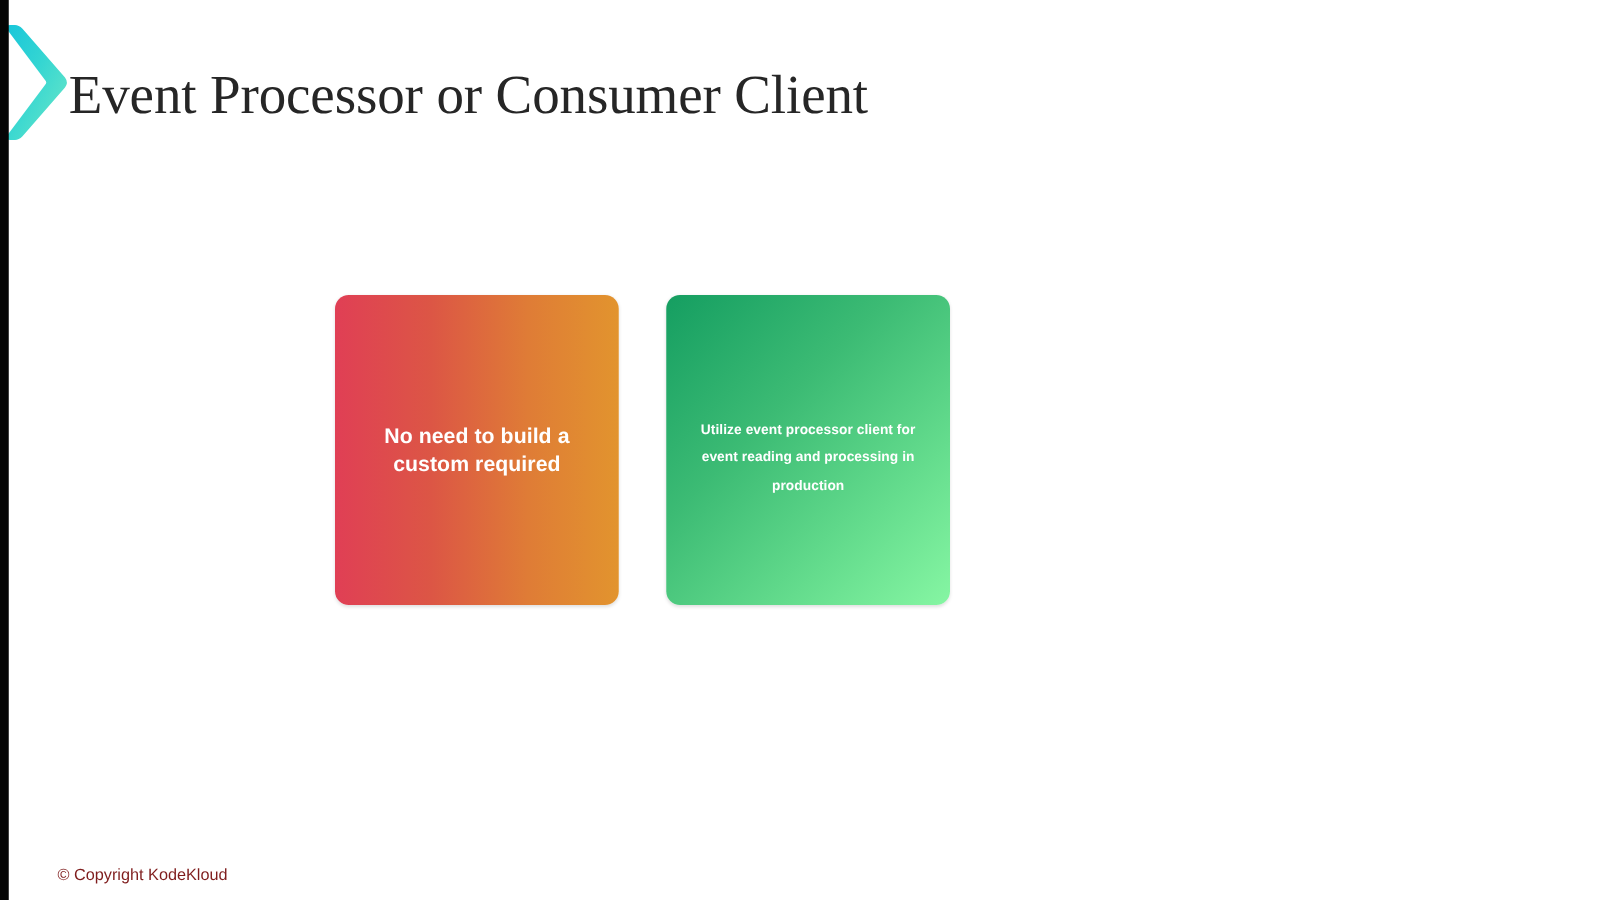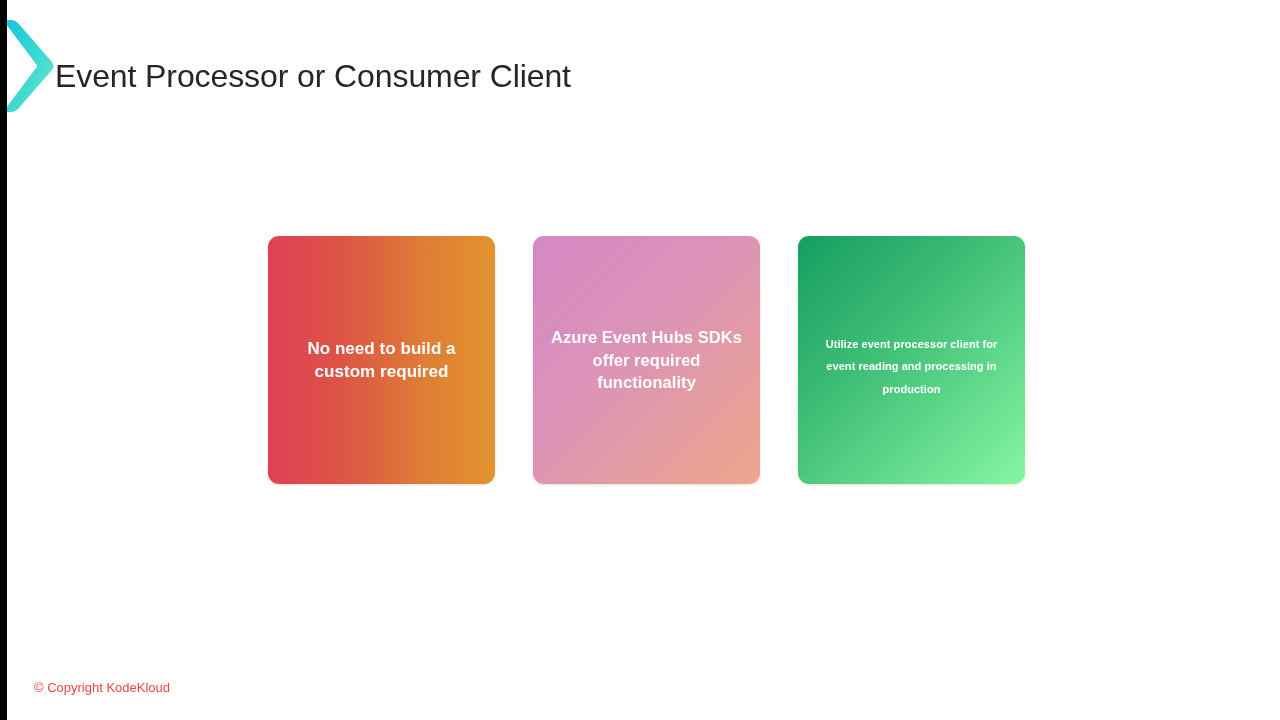--- a/index.html
+++ b/index.html
@@ -49,22 +49,22 @@
     width: 56px;
     height: 96px;
   }
 
   
   .slide-title {
     position: absolute;
     left: 55px;
     top: 53px;
     margin: 0;
-    font-family: Liberation Sans, sans-serif;
-    font-size: 32px;
+    font-family: Liberation Serif, serif;
+    font-size: 44px;
     font-weight: 400;
     letter-spacing: -0.1px;
     line-height: 46px;
     color: #262626;
     white-space: nowrap;
   }
 
   
   .card-row {
     position: absolute;
@@ -122,26 +122,26 @@
     font-size: 11px;
     line-height: 22.5px;
     margin-top: 13px;
   }
 
   
   .slide-footer {
     position: absolute;
     left: 34px;
     top: 679px;
-    margin: 0;
+    margin: 12px;
     font-family: "Liberation Sans", sans-serif;
     font-size: 13px;
     font-weight: 400;
     line-height: 18px;
-    color: #ef4444;
+    color: #7f1d1d;
     white-space: nowrap;
   }
 </style>
 </head>
 <body>
 
 <div class="slide">
 
   <div class="edge-bar-left"></div>
 
@@ -159,23 +159,20 @@
   </div>
 
   <h1 class="slide-title">Event Processor or Consumer Client</h1>
 
   <div class="card-row">
 
     <div class="info-card card-red">
       <p class="info-card-text">No need to build a custom required</p>
     </div>
 
-    <div class="info-card card-pink">
-      <p class="info-card-text">Azure Event Hubs SDKs offer required functionality</p>
-    </div>
 
     <div class="info-card card-green">
       <p class="info-card-text">Utilize event processor client for event reading and processing in production</p>
     </div>
 
   </div>
 
   <p class="slide-footer">© Copyright KodeKloud</p>
 
 </div>

